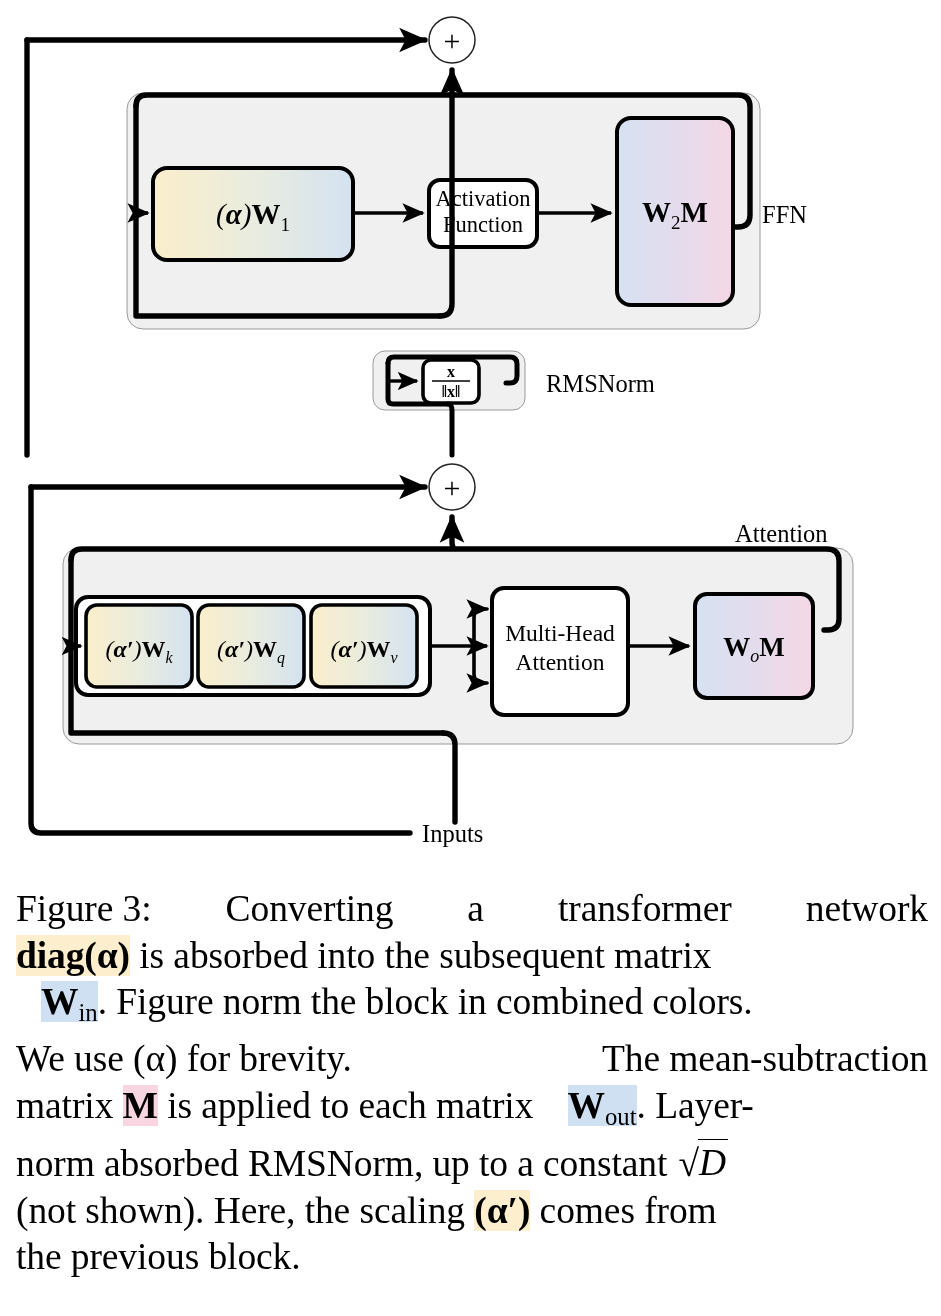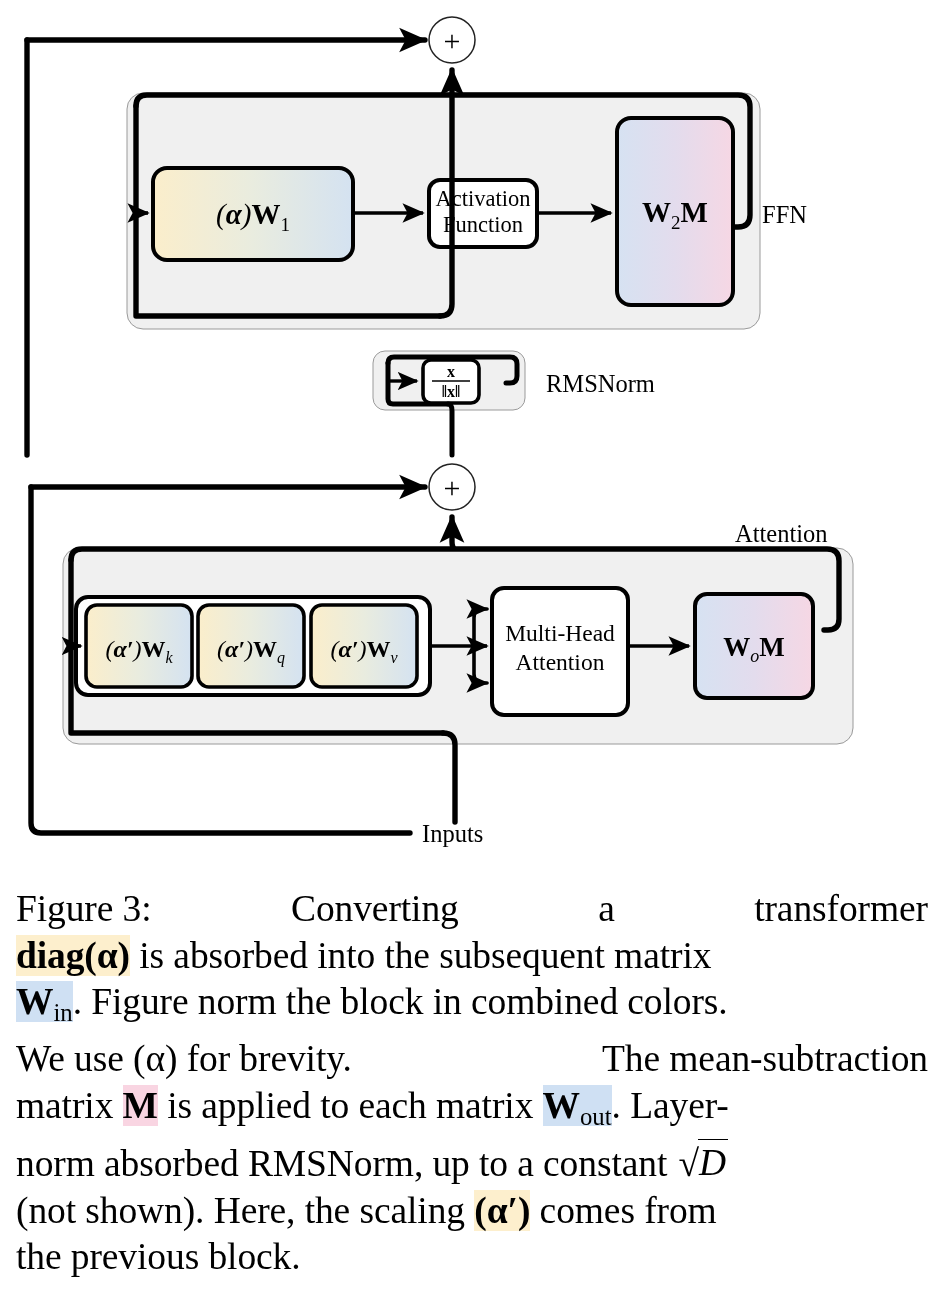--- a/index.html
+++ b/index.html
@@ -52,21 +52,21 @@
   .caption .ln {
     display: block;
     white-space: nowrap;
   }
   .caption .ln.j {
     display: flex;
     justify-content: space-between;
     white-space: nowrap;
   }
   .hl-yellow { background: #fdefcd; font-weight: bold; }
-  .hl-blue   { background: #cfe0f3; }
+  .hl-blue   { background: #cfe0f3; margin-left: 25px; }
   .hl-pink   { background: #f9d5e2; }
   .bb { font-weight: bold; }
   .sub {
     font-size: 0.66em;
     vertical-align: -0.28em;
     letter-spacing: 0;
   }
   .itx { font-style: italic; }
   .sqrt-wrap {
     display: inline-block;
@@ -235,20 +235,21 @@
 
     <text class="blk-text" x="422" y="842" font-size="24.5" text-anchor="start">Inputs</text>
   </svg>
 
   <div class="caption">
     <span class="ln j">
         <span>Figure 3:</span>
         <span>Converting</span>
         <span>a</span>
         <span>transformer</span>
+        <span>network</span>
       </span>
     <span class="ln"><span class="hl-yellow">diag(α)</span><span> is absorbed into the subsequent matrix</span></span>
     <span class="ln"><span class="hl-blue"><span class="bb">W</span><span class="sub">in</span></span><span>. Figure norm the block in combined colors.</span></span>
     <span class="ln j">
         <span>We use (α) for brevity.</span>
         <span>The mean-subtraction</span>
       </span>
     <span class="ln"><span>matrix </span><span class="hl-pink bb">M</span><span> is applied to each matrix </span><span class="hl-blue"><span class="bb">W</span><span class="sub">out</span></span><span>. Layer-</span></span>
     <span class="ln"><span>norm absorbed RMSNorm, up to a constant </span><span class="sqrt-wrap">√<span class="sqrt-bar itx">D</span></span></span>
     <span class="ln"><span>(not shown). Here, the scaling </span><span class="hl-yellow bb">(α′)</span><span> comes from</span></span>

